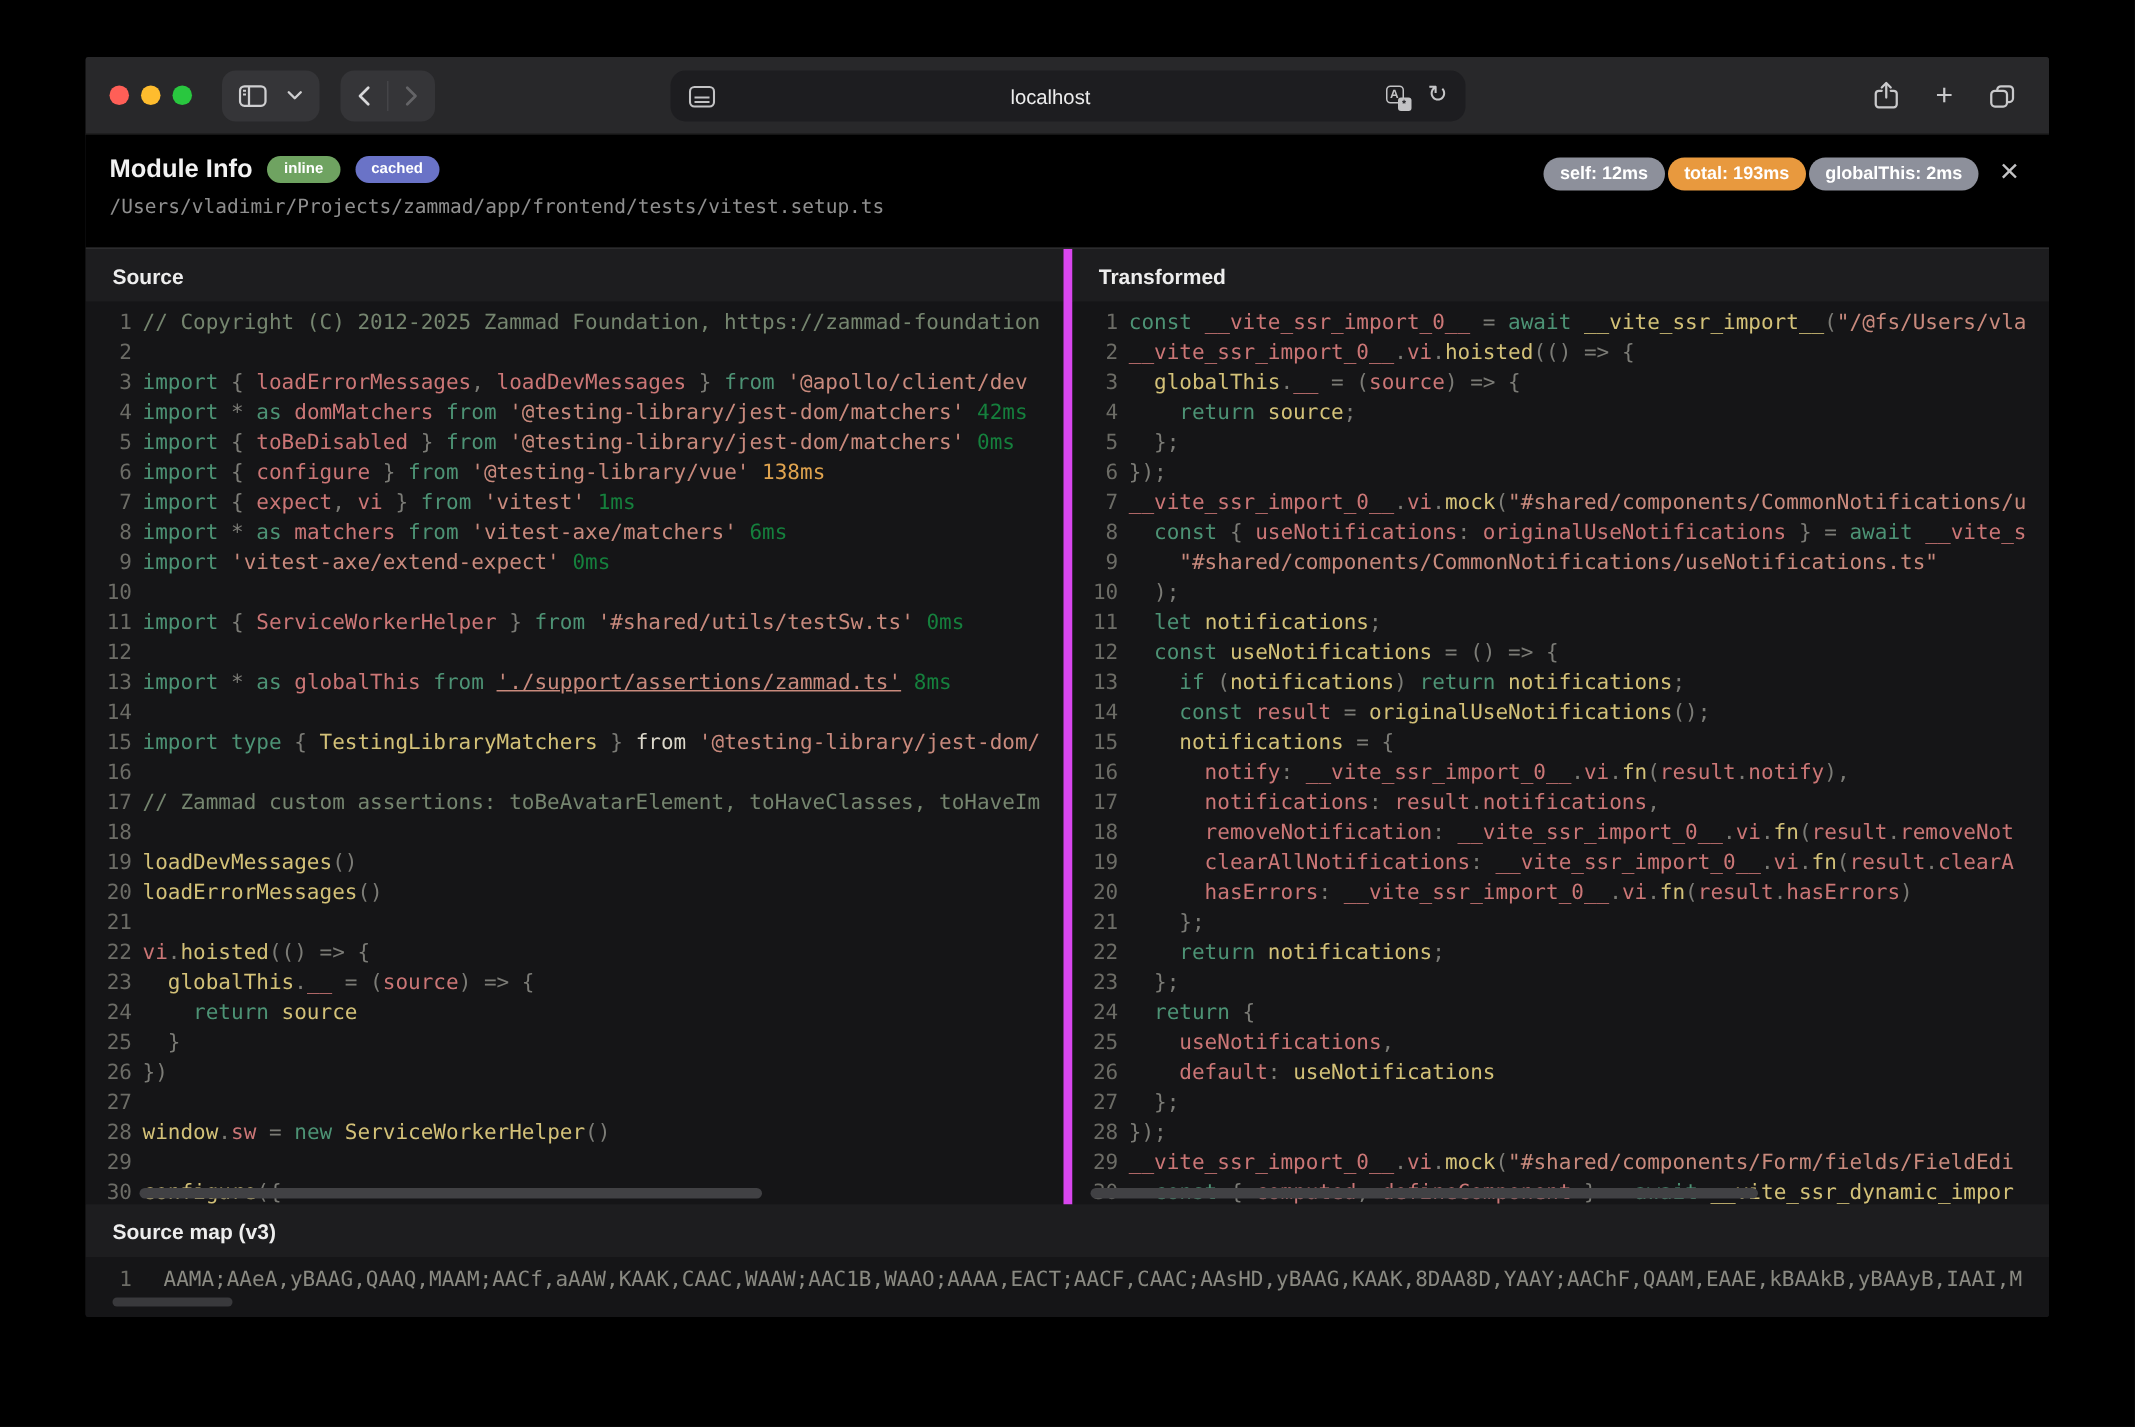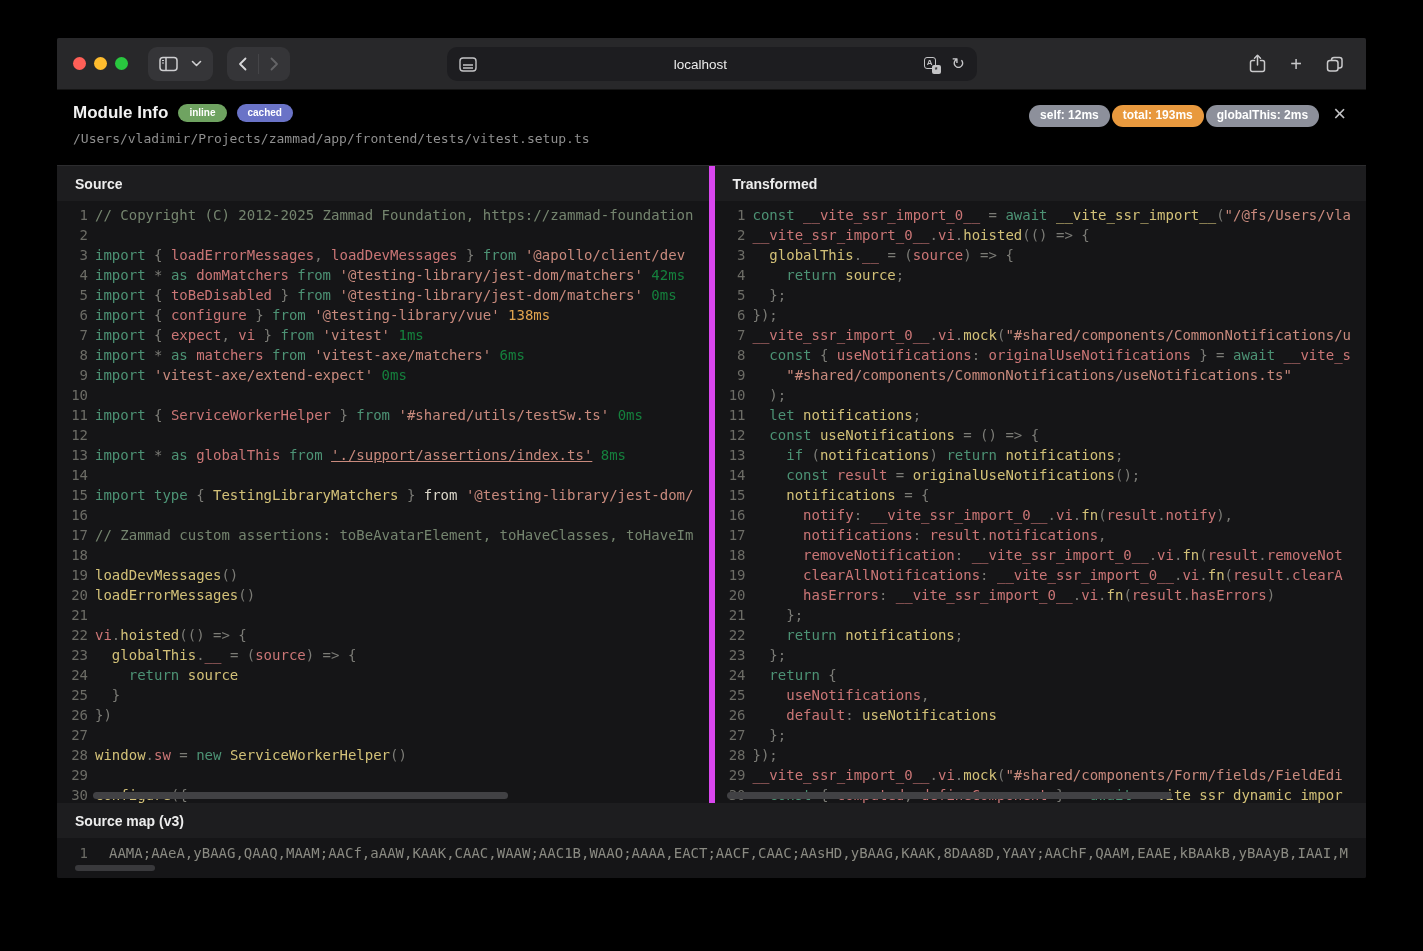--- a/index.html
+++ b/index.html
@@ -207,21 +207,21 @@
           <div class="code-line"><span class="ln">3</span><span class="lc"><span class="tok-kw">import</span><span class="tok-pun"> { </span><span class="tok-vr">loadErrorMessages</span><span class="tok-pun">, </span><span class="tok-vr">loadDevMessages</span><span class="tok-pun"> } </span><span class="tok-kw">from</span><span class="tok-str"> '@apollo/client/dev</span></span></div>
           <div class="code-line"><span class="ln">4</span><span class="lc"><span class="tok-kw">import</span><span class="tok-pun"> * </span><span class="tok-kw">as</span><span class="tok-vr"> domMatchers</span><span class="tok-kw"> from</span><span class="tok-str"> '@testing-library/jest-dom/matchers'</span><span class="tok-tm"> 42ms</span></span></div>
           <div class="code-line"><span class="ln">5</span><span class="lc"><span class="tok-kw">import</span><span class="tok-pun"> { </span><span class="tok-vr">toBeDisabled</span><span class="tok-pun"> } </span><span class="tok-kw">from</span><span class="tok-str"> '@testing-library/jest-dom/matchers'</span><span class="tok-tm"> 0ms</span></span></div>
           <div class="code-line"><span class="ln">6</span><span class="lc"><span class="tok-kw">import</span><span class="tok-pun"> { </span><span class="tok-vr">configure</span><span class="tok-pun"> } </span><span class="tok-kw">from</span><span class="tok-str"> '@testing-library/vue'</span><span class="tok-tmo"> 138ms</span></span></div>
           <div class="code-line"><span class="ln">7</span><span class="lc"><span class="tok-kw">import</span><span class="tok-pun"> { </span><span class="tok-vr">expect</span><span class="tok-pun">, </span><span class="tok-vr">vi</span><span class="tok-pun"> } </span><span class="tok-kw">from</span><span class="tok-str"> 'vitest'</span><span class="tok-tm"> 1ms</span></span></div>
           <div class="code-line"><span class="ln">8</span><span class="lc"><span class="tok-kw">import</span><span class="tok-pun"> * </span><span class="tok-kw">as</span><span class="tok-vr"> matchers</span><span class="tok-kw"> from</span><span class="tok-str"> 'vitest-axe/matchers'</span><span class="tok-tm"> 6ms</span></span></div>
           <div class="code-line"><span class="ln">9</span><span class="lc"><span class="tok-kw">import</span><span class="tok-str"> 'vitest-axe/extend-expect'</span><span class="tok-tm"> 0ms</span></span></div>
           <div class="code-line"><span class="ln">10</span><span class="lc"></span></div>
           <div class="code-line"><span class="ln">11</span><span class="lc"><span class="tok-kw">import</span><span class="tok-pun"> { </span><span class="tok-vr">ServiceWorkerHelper</span><span class="tok-pun"> } </span><span class="tok-kw">from</span><span class="tok-str"> '#shared/utils/testSw.ts'</span><span class="tok-tm"> 0ms</span></span></div>
           <div class="code-line"><span class="ln">12</span><span class="lc"></span></div>
-          <div class="code-line"><span class="ln">13</span><span class="lc"><span class="tok-kw">import</span><span class="tok-pun"> * </span><span class="tok-kw">as</span><span class="tok-vr"> globalThis</span><span class="tok-kw"> from </span><span class="tok-strl">'./support/assertions/index.ts'</span><span class="tok-tm"> 8ms</span></span></div>
+          <div class="code-line"><span class="ln">13</span><span class="lc"><span class="tok-kw">import</span><span class="tok-pun"> * </span><span class="tok-kw">as</span><span class="tok-vr"> globalThis</span><span class="tok-kw"> from </span><span class="tok-strl">'./support/assertions/zammad.ts'</span><span class="tok-tm"> 8ms</span></span></div>
           <div class="code-line"><span class="ln">14</span><span class="lc"></span></div>
           <div class="code-line"><span class="ln">15</span><span class="lc"><span class="tok-kw">import type</span><span class="tok-pun"> { </span><span class="tok-fn">TestingLibraryMatchers</span><span class="tok-pun"> } </span><span class="tok-wh">from</span><span class="tok-str"> '@testing-library/jest-dom/</span></span></div>
           <div class="code-line"><span class="ln">16</span><span class="lc"></span></div>
           <div class="code-line"><span class="ln">17</span><span class="lc"><span class="tok-cm">// Zammad custom assertions: toBeAvatarElement, toHaveClasses, toHaveIm</span></span></div>
           <div class="code-line"><span class="ln">18</span><span class="lc"></span></div>
           <div class="code-line"><span class="ln">19</span><span class="lc"><span class="tok-fn">loadDevMessages</span><span class="tok-pun">()</span></span></div>
           <div class="code-line"><span class="ln">20</span><span class="lc"><span class="tok-fn">loadErrorMessages</span><span class="tok-pun">()</span></span></div>
           <div class="code-line"><span class="ln">21</span><span class="lc"></span></div>
           <div class="code-line"><span class="ln">22</span><span class="lc"><span class="tok-vr">vi</span><span class="tok-pun">.</span><span class="tok-fn">hoisted</span><span class="tok-pun">(() =&gt; {</span></span></div>
           <div class="code-line"><span class="ln">23</span><span class="lc"><span class="tok-pun">  </span><span class="tok-fn">globalThis</span><span class="tok-pun">.</span><span class="tok-vr">__</span><span class="tok-pun"> = (</span><span class="tok-vr">source</span><span class="tok-pun">) =&gt; {</span></span></div>

